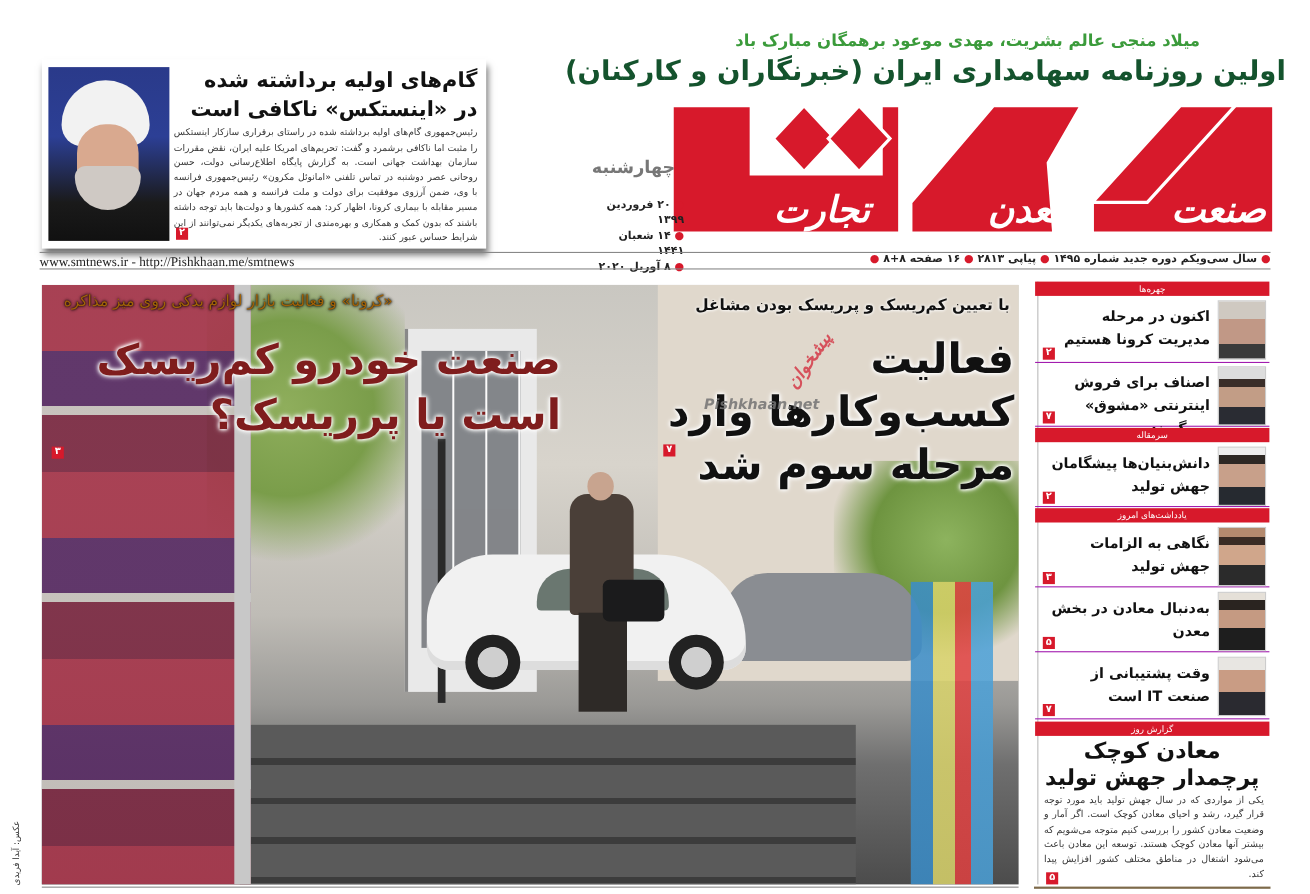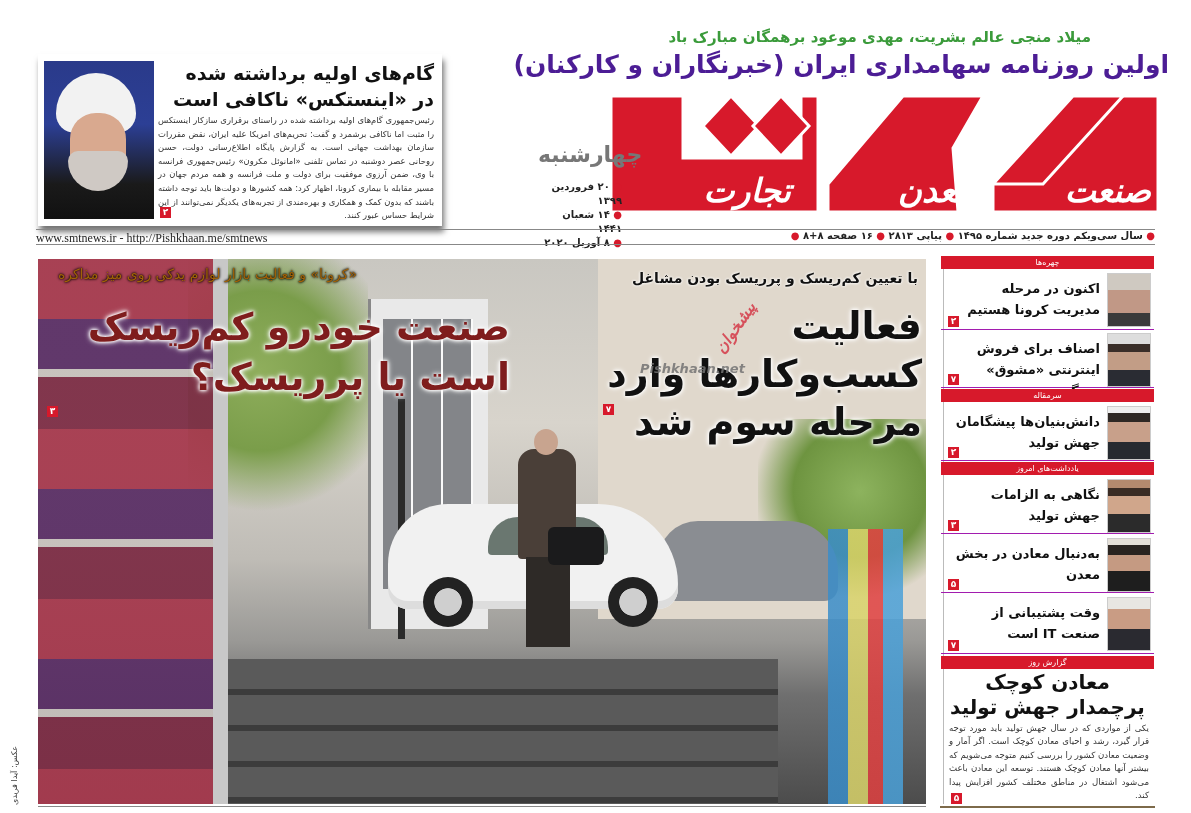--- a/index.html
+++ b/index.html
@@ -1,24 +1,24 @@
 <!DOCTYPE html>
 <html><head>
 <meta charset="utf-8">
 <style>
   * { box-sizing: border-box; margin: 0; padding: 0; }
   html, body { width: 1191px; height: 813px; background: #fff; overflow: hidden; font-family: "DejaVu Sans", sans-serif; }
   .page { position: relative; width: 1191px; height: 712px; background: #fff; padding-left: 16px; }
 
   
   .tagline { position: absolute; right: 100px; top: 28px; color: #3b9b3b; font-size: 15px; font-weight: bold; direction: rtl; }
-  .subtitle { position: absolute; right: 22px; top: 50px; color: #4c1d95; font-size: 25px; font-weight: bold; direction: rtl; letter-spacing: -0.5px; }
+  .subtitle { position: absolute; right: 22px; top: 50px; color: #14532d; font-size: 25px; font-weight: bold; direction: rtl; letter-spacing: -0.5px; }
   .logo { position: absolute; left: 603px; top: 88px; width: 560px; height: 128px; }
   .logo .words { position: absolute; bottom: 6px; color: #fff; font-size: 33px; font-weight: bold; font-style: italic; direction: rtl; }
-  .weekday { position: absolute; left: 538px; top: 142px; color: #777; font-size: 22px; font-weight: bold; direction: rtl; }
+  .weekday { position: absolute; left: 538px; top: 142px; color: #777; font-size: 16px; font-weight: bold; direction: rtl; }
   .dates { position: absolute; left: 540px; top: 180px; width: 82px; direction: rtl; font-size: 10px; line-height: 14px; font-weight: bold; color: #222; }
   .dates .dot { color: #d7192b; }
 
   
   .lead-box { position: absolute; left: 38px; top: 54px; width: 404px; height: 172px; background: #fff; box-shadow: 2px 6px 6px rgba(0,0,0,0.55); }
   .lead-photo { position: absolute; left: 6px; top: 7px; width: 110px; height: 158px; background: linear-gradient(180deg, #2a3a8a 0%, #2c3f95 40%, #1a1a1a 78%, #111 100%); overflow: hidden; }
   .lead-photo .turban { position: absolute; left: 12px; top: 12px; width: 80px; height: 60px; background: #f2f2f2; border-radius: 42px 42px 20px 20px; }
   .lead-photo .face { position: absolute; left: 26px; top: 52px; width: 56px; height: 74px; background: #d9a98f; border-radius: 26px 26px 28px 28px; }
   .lead-photo .beard { position: absolute; left: 24px; top: 90px; width: 60px; height: 40px; background: #cfc9c4; border-radius: 10px 10px 30px 30px; }
   .lead-title { position: absolute; right: 8px; top: 6px; width: 270px; direction: rtl; font-size: 19px; font-weight: bold; line-height: 26px; color: #111; }

